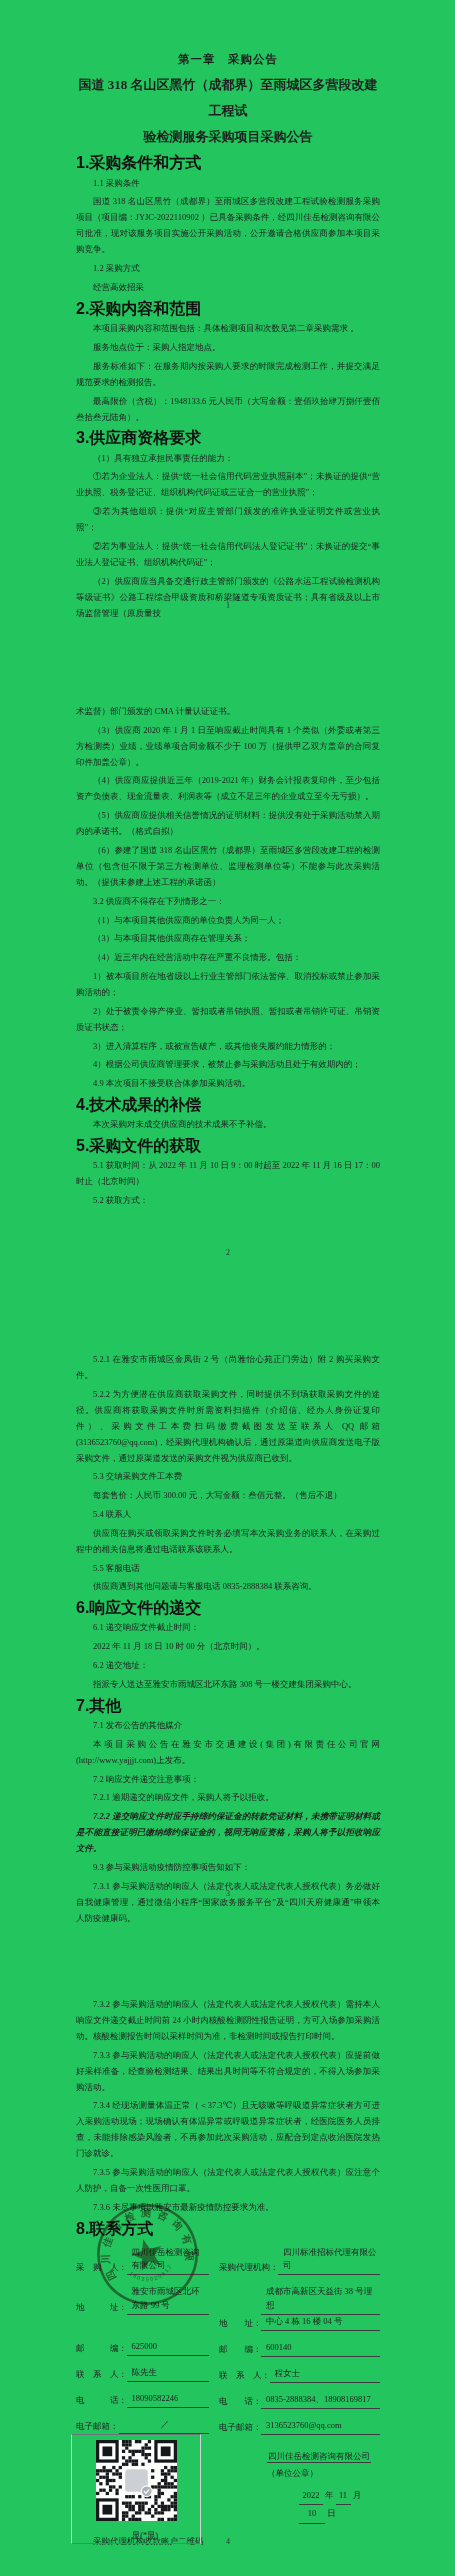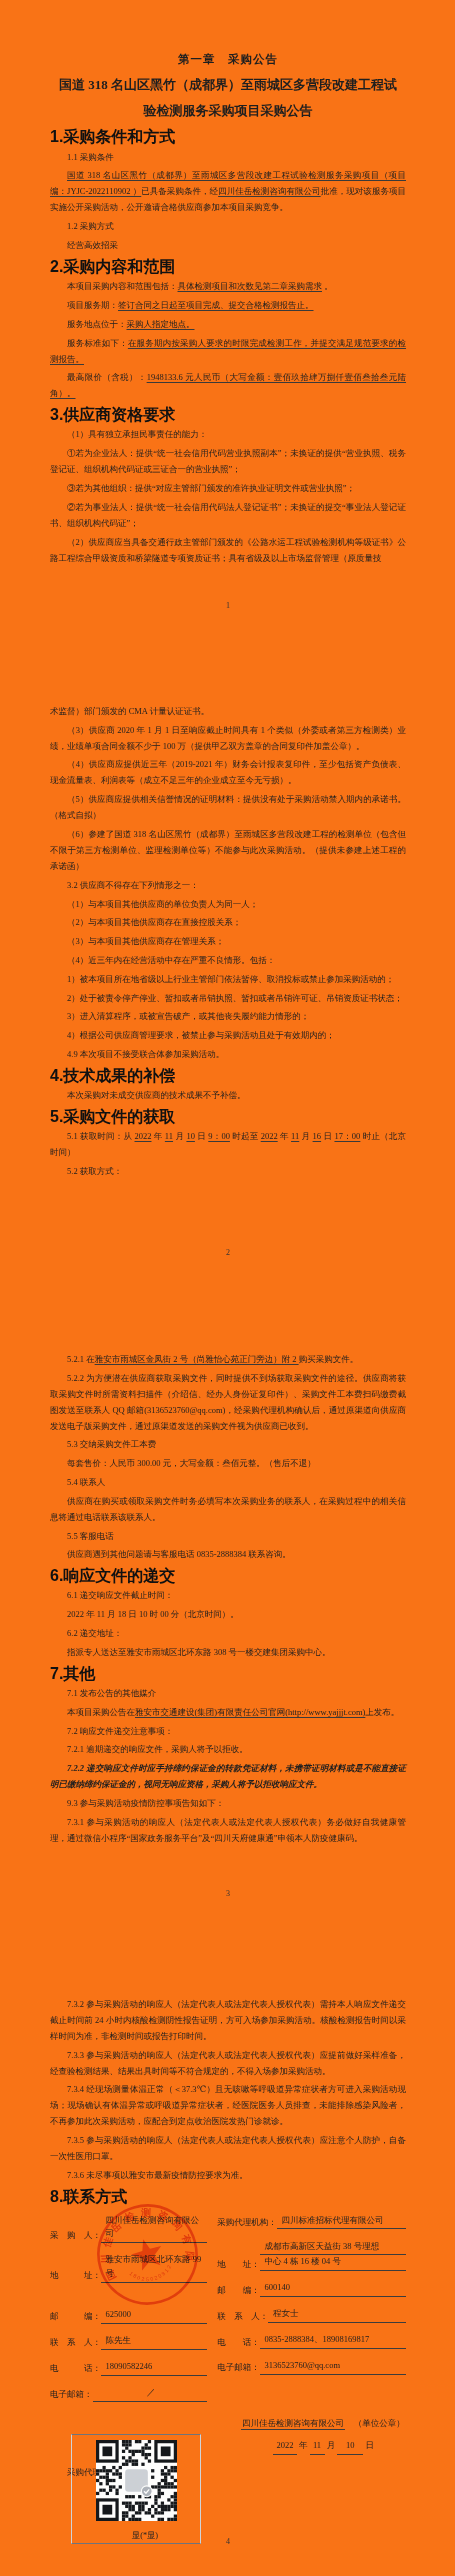--- a/index.html
+++ b/index.html
@@ -8,23 +8,23 @@
     background:#f8f8f6;
     color:#1f1f1f;
     font-family:"Liberation Serif","DejaVu Serif",serif;
     font-size:8.5px;
   }
   .doc{width:456px;position:relative;}
   .page{
     position:relative;
     width:456px;
     box-sizing:border-box;
-    padding:0 50px;
+    padding:0 76px;
     overflow:hidden;
-    background:#f97316;
+    background:#22c55e;
   }
   .page-1{height:649px;}
   .page-2{height:642px;}
   .page-3{height:645px;}
   .page-4{height:640px;}
 
   .chapter{
     padding-top:52px;
     text-align:center;
     font-family:"Liberation Sans","DejaVu Sans",sans-serif;
@@ -52,21 +52,20 @@
   }
   .p{
     margin:2.8px 0;
     line-height:16px;
     text-align:justify;
     text-indent:2em;
   }
   .p.noindent{text-indent:0;}
   .p.bold{font-weight:bold;font-style:italic;}
   .u{
-    text-decoration:underline;
     text-underline-offset:2.3px;
     text-decoration-thickness:0.6px;
     text-decoration-color:#3a3a3a;
     margin-top:8px;
   }
   .pagenum{
     position:absolute;
     left:0;right:0;
     text-align:center;
     font-size:8px;
@@ -154,21 +153,20 @@
     </div>
 
     <div class="h-sec">1.采购条件和方式</div>
     <p class="p">1.1 采购条件</p>
     <p class="p"><span class="u">国道 318 名山区黑竹（成都界）至雨城区多营段改建工程试验检测服务采购项目（项目编：JYJC-2022110902 ）</span><span>已具备采购条件，经</span><span class="u">四川佳岳检测咨询有限公司</span><span>批准，现对该服务项目实施公开采购活动，公开邀请合格供应商参加本项目采购竞争。</span></p>
     <p class="p">1.2 采购方式</p>
     <p class="p">经营高效招采</p>
 
     <div class="h-sec">2.采购内容和范围</div>
     <p class="p"><span>本项目采购内容和范围包括：</span><span class="u">具体检测项目和次数见第二章采购需求</span><span> 。</span></p>
-    <p class="p"><span>项目服务期：</span><span class="u">签订合同之日起至项目完成、提交合格检测报告止。</span></p>
     <p class="p"><span>服务地点位于：</span><span class="u">采购人指定地点。</span></p>
     <p class="p"><span>服务标准如下：</span><span class="u">在服务期内按采购人要求的时限完成检测工作，并提交满足规范要求的检测报告。</span></p>
     <p class="p"><span>最高限价（含税）：</span><span class="u">1948133.6 元人民币（大写金额：壹佰玖拾肆万捌仟壹佰叁拾叁元陆角）。</span></p>
 
     <div class="h-sec">3.供应商资格要求</div>
     <p class="p">（1）具有独立承担民事责任的能力：</p>
     <p class="p">①若为企业法人：提供“统一社会信用代码营业执照副本”；未换证的提供“营业执照、税务登记证、组织机构代码证或三证合一的营业执照”；</p>
     <p class="p">③若为其他组织：提供“对应主管部门颁发的准许执业证明文件或营业执照”；</p>
     <p class="p">②若为事业法人：提供“统一社会信用代码法人登记证书”；未换证的提交“事业法人登记证书、组织机构代码证”；</p>
     <p class="p">（2）供应商应当具备交通行政主管部门颁发的《公路水运工程试验检测机构等级证书》公路工程综合甲级资质和桥梁隧道专项资质证书；具有省级及以上市场监督管理（原质量技</p>
@@ -177,21 +175,20 @@
   </div>
 
   <div class="page page-2" style="padding-top:51px;">
     <p class="p noindent">术监督）部门颁发的 CMA 计量认证证书。</p>
     <p class="p">（3）供应商 2020 年 1 月 1 日至响应截止时间具有 1 个类似（外委或者第三方检测类）业绩，业绩单项合同金额不少于 100 万（提供甲乙双方盖章的合同复印件加盖公章）。</p>
     <p class="p">（4）供应商应提供近三年（2019-2021 年）财务会计报表复印件，至少包括资产负债表、现金流量表、利润表等（成立不足三年的企业成立至今无亏损）。</p>
     <p class="p">（5）供应商应提供相关信誉情况的证明材料：提供没有处于采购活动禁入期内的承诺书。（格式自拟）</p>
     <p class="p">（6）参建了国道 318 名山区黑竹（成都界）至雨城区多营段改建工程的检测单位（包含但不限于第三方检测单位、监理检测单位等）不能参与此次采购活动。（提供未参建上述工程的承诺函）</p>
     <p class="p">3.2 供应商不得存在下列情形之一：</p>
     <p class="p">（1）与本项目其他供应商的单位负责人为同一人；</p>
-    <p class="p">（2）与本项目其他供应商存在直接控股关系；</p>
     <p class="p">（3）与本项目其他供应商存在管理关系；</p>
     <p class="p">（4）近三年内在经营活动中存在严重不良情形。包括：</p>
     <p class="p">1）被本项目所在地省级以上行业主管部门依法暂停、取消投标或禁止参加采购活动的；</p>
     <p class="p">2）处于被责令停产停业、暂扣或者吊销执照、暂扣或者吊销许可证、吊销资质证书状态；</p>
     <p class="p">3）进入清算程序，或被宣告破产，或其他丧失履约能力情形的；</p>
     <p class="p">4）根据公司供应商管理要求，被禁止参与采购活动且处于有效期内的；</p>
     <p class="p">4.9 本次项目不接受联合体参加采购活动。</p>
 
     <div class="h-sec">4.技术成果的补偿</div>
     <p class="p">本次采购对未成交供应商的技术成果不予补偿。</p>

